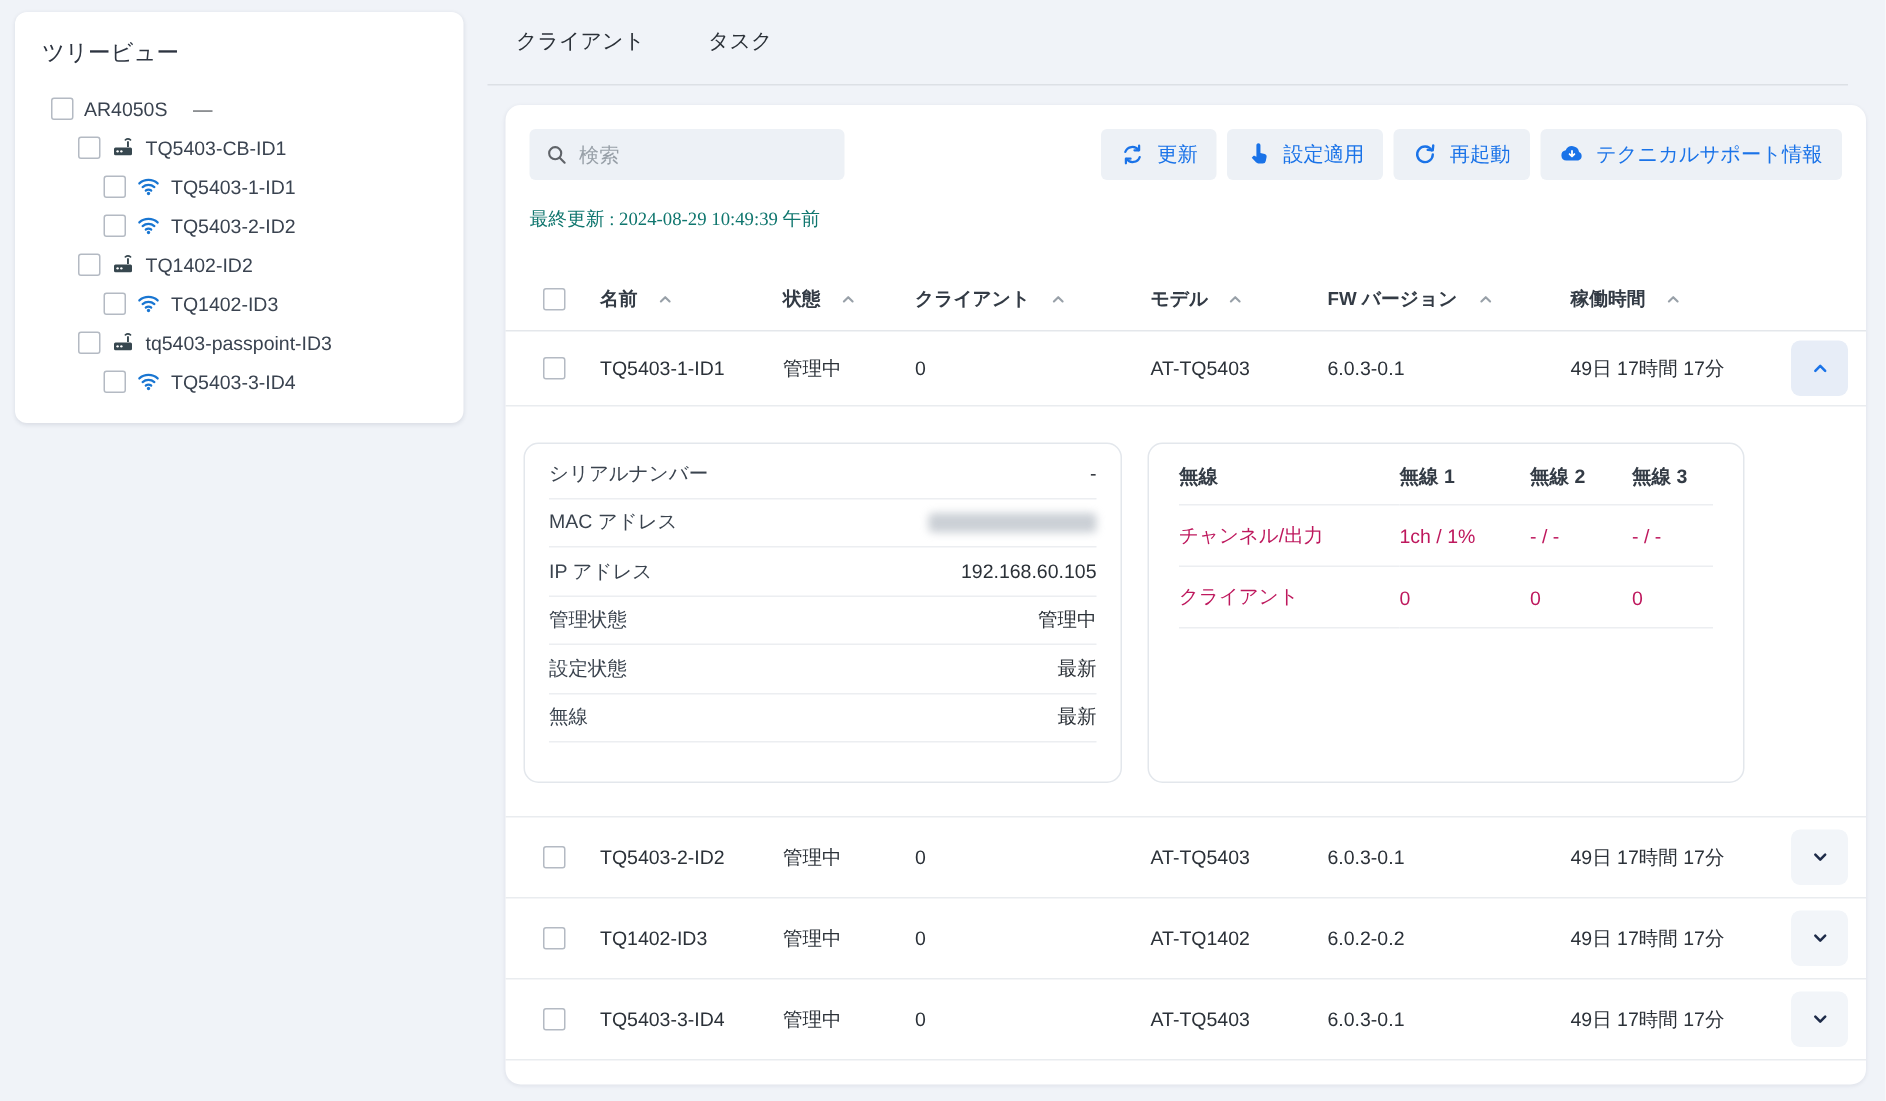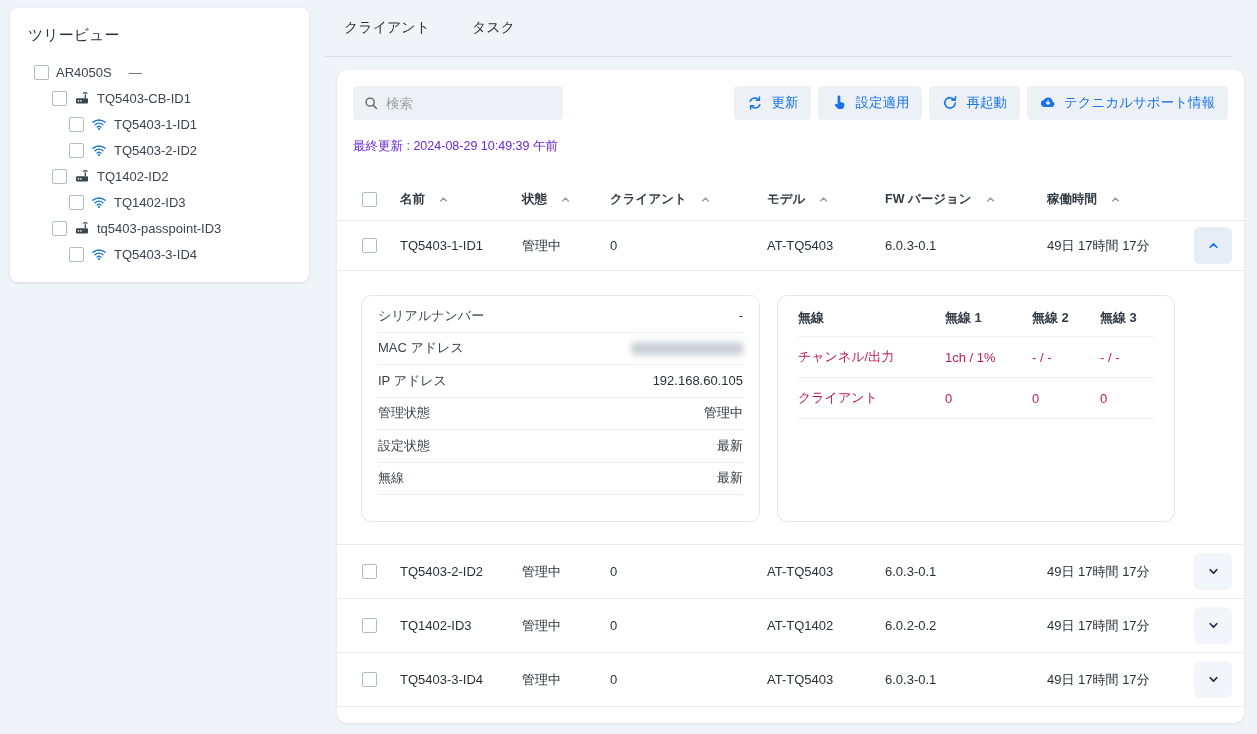--- a/index.html
+++ b/index.html
@@ -40,40 +40,40 @@
   .search .icon { color:#5f6368; }
   .search .icon svg { width:14px; height:14px; }
   .search input { border:none; outline:none; background:transparent; font-size:13.5px; color:#273038; width:100%;
     font-family:"Liberation Sans","DejaVu Sans",sans-serif; }
   .search input::placeholder { color:#98a0a8; }
   .btns { margin-left:auto; display:flex; gap:7px; }
   .tbtn { height:34px; padding:0 13px; border:none; border-radius:4px; background:#edf1f6; color:#1a73e8;
     font-size:13.5px; display:flex; align-items:center; gap:8px; cursor:pointer;
     font-family:"Liberation Sans","DejaVu Sans",sans-serif; white-space:nowrap; }
 
-  .last-updated { margin:18px 16px 0; font-size:12.5px; color:#6d28d9; }
+  .last-updated { margin:18px 16px 0; font-size:12.5px; color:#0f766e;font-family:Liberation Serif, serif; }
 
   .table { margin-top:24px; }
   .grid-row { display:grid; grid-template-columns:63px 122px 88px 157px 118px 162px 1fr 73px; align-items:center; }
   .cell-cb { padding-left:25px; display:flex; align-items:center; }
   .thead { height:42px; border-bottom:1px solid #e4e7eb; font-size:12.5px; font-weight:bold; color:#333b45; }
   .th { display:flex; align-items:center; gap:13px; cursor:pointer; }
   .sort-caret { color:#98a0a8; display:inline-flex; }
   .sort-caret svg { width:11px; height:11px; display:block; }
 
   .trow { height:50px; border-bottom:1px solid #e9ecef; font-size:13px; color:#2b3138; }
   .trow.h54 { height:54px; }
   .cell-exp { display:flex; justify-content:flex-end; padding-right:12px; }
   .exp-btn { width:38px; height:37px; border:none; border-radius:6px; display:flex; align-items:center; justify-content:center; cursor:pointer; }
   .exp-btn.open { background:#e7edf7; color:#1a73e8; }
   .exp-btn.closed { background:#f2f5f9; color:#1e2b49; }
   .exp-btn svg { width:15px; height:15px; display:block; }
 
   
-  .detail { display:flex; gap:17px; padding:24px 24px 22px; border-bottom:1px solid #e9ecef; }
+  .detail { display:flex; gap:17px; padding:24px 12px 22px; border-bottom:1px solid #e9ecef; }
   .dcard { border:1px solid #e3e7ec; border-radius:10px; height:227px; background:#fff; }
   .info-card { width:399px; padding:4px 16px 0; }
   .info-row { display:flex; justify-content:space-between; align-items:center; height:32.5px; border-bottom:1px solid #eceef1; font-size:13px; }
   .info-row .k { color:#3a434e; }
   .info-row .v { color:#2b3138; }
   .mac-blur { width:112px; height:13px; border-radius:3px; background:#a8b0ba; filter:blur(3px); opacity:.6; }
   .radio-card { width:398px; padding:4px 20px 0; }
   .radio-grid { display:grid; grid-template-columns:147px 87px 68px 1fr; }
   .radio-grid .rcell { display:flex; align-items:center; font-size:13px; border-bottom:1px solid #eceef1; }
   .radio-grid .rhead { font-weight:bold; color:#333b45; height:37px; }

